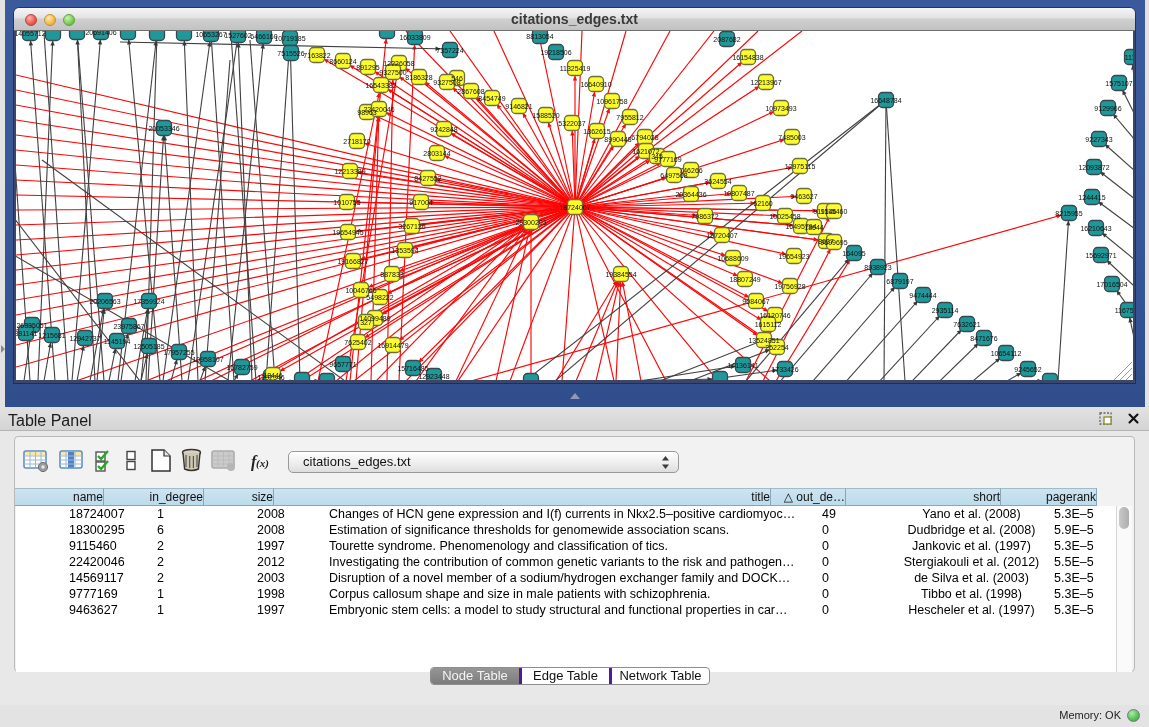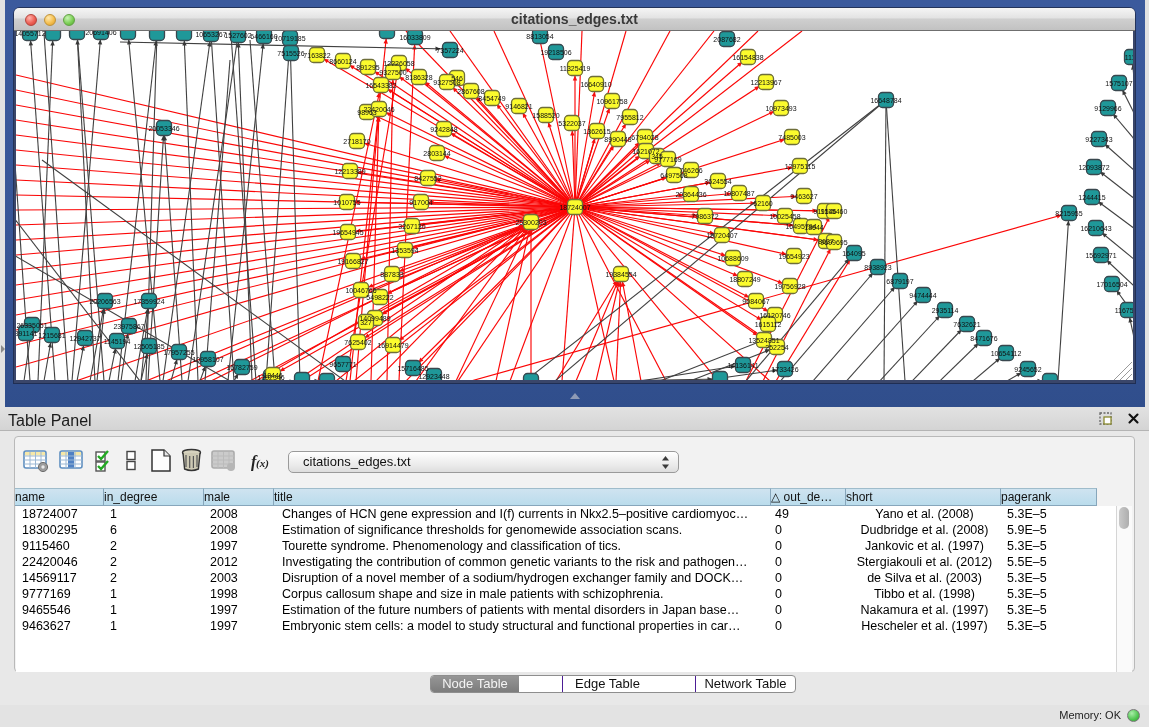--- a/index.html
+++ b/index.html
@@ -10,37 +10,37 @@
 .tl { position:absolute; top:6px; width:12px; height:12px; border-radius:50%; }
 #graphwrap { position:absolute; left:2px; top:23px; width:1117px; height:349px; overflow:hidden; background:#fff; }
 
 #panel { position:absolute; left:0; top:407px; width:1149px; height:320px; background:#e8e8e8; }
 #phead { position:absolute; left:0; top:0; width:100%; height:24px; background:linear-gradient(180deg,#e2e2e2,#d4d4d4); border-bottom:1px solid #b4b4b4; }
 #phead .t { position:absolute; left:8px; top:5px; font-size:16px; color:#1b1b1b; }
 #pbox { position:absolute; left:14px; top:29px; width:1121px; height:236px; background:#f2f2f2; border:1px solid #b9b9b9; border-radius:4px; }
 #toolbar { position:absolute; left:0; top:0; width:100%; height:44px; }
 #combo { position:absolute; left:273px; top:14px; width:391px; height:22px; border:1px solid #9a9a9a; border-radius:5px; background:linear-gradient(180deg,#ffffff,#e9e9e9 70%,#dddddd); font-size:13px; color:#111; line-height:20px; padding-left:14px; }
 #thead { position:absolute; left:0px; top:51px; width:1082px; height:18px; display:flex; }
-#thead span { display:block; height:18px; background:linear-gradient(180deg,#cfe3f0,#badcec); border-right:1px solid #87a6bb; border-top:1px solid #9fbccb; border-bottom:1px solid #87a6bb; font-size:12px; color:#111; text-align:left; line-height:17px; overflow:hidden; white-space:nowrap; }
+#thead span { display:block; height:18px; background:linear-gradient(180deg,#cfe3f0,#badcec); border-right:1px solid #87a6bb; border-top:1px solid #9fbccb; border-bottom:1px solid #87a6bb; font-size:12px; color:#111; text-align:right; line-height:17px; overflow:hidden; white-space:nowrap; }
 #tbody { position:absolute; left:1px; top:69px; width:1101px; height:166px; font-size:12.5px; color:#000; background:#fff; }
-.tr { height:16px; line-height:16px; white-space:nowrap; }
+.tr { height:16px; line-height:16px; white-space:nowrap;padding-left:47px; }
 .tr span { display:inline-block; overflow:hidden; white-space:nowrap; vertical-align:top; }
 .c0 { width:89px; padding-left:6px; }
 .c1 { width:100px; padding-left:5px; }
 .c2 { width:70px; padding-left:5px; }
 .c3 { width:497px; padding-left:7px; }
 .c4 { width:75px; padding-left:3px; }
 .c5 { width:155px; text-align:center; }
 .c6 { width:97px; padding-left:5px; }
 #vscroll { position:absolute; right:2px; top:69px; width:16px; height:166px; background:#fafafa; border-left:1px solid #d5d5d5; }
 #vthumb { position:absolute; left:2px; top:1px; width:10px; height:22px; background:linear-gradient(90deg,#c9c9c9,#adadad); border-radius:5px; }
-#tabs { position:absolute; left:430px; top:268px; height:18px; display:flex; border:1px solid #8e8e8e; border-radius:4px; overflow:hidden; background:#fff; }
+#tabs { position:absolute; left:430px; top:260px; height:18px; display:flex; border:1px solid #8e8e8e; border-radius:4px; overflow:hidden; background:#fff; }
 #tabs span { display:block; height:100%; font-size:13px; line-height:16px; text-align:center; color:#111; }
 #tabs .sel { background:linear-gradient(180deg,#969696,#7c7c7c); color:#f4f4f4; }
-#tabs .s2 { border-left:1px solid #4c1d95;margin-left:43px; }
+#tabs .s2 { border-left:3px solid #4c1d95; }
 #status { position:absolute; left:0; top:705px; width:1149px; height:22px; background:#e3e3e3; }
 #status .m { position:absolute; right:28px; top:4px; font-size:11px; color:#222; }
 #status .dot { position:absolute; right:9px; top:4px; width:13px; height:13px; border-radius:50%; background:radial-gradient(circle at 35% 30%, #a9eda9, #4fc44f 60%, #2e9e2e); border:1px solid #777; }
 </style></head>
 <body>
 <div id="desktop"></div>
 <svg width="10" height="6" style="position:absolute;left:570px;top:393px" viewBox="0 0 10 6">
     <path d="M5 0 L10 6 H0 Z" fill="#8e9ab5"></path>
   </svg>
 <svg width="6" height="10" style="position:absolute;left:0px;top:344px" viewBox="0 0 6 10">
@@ -779,34 +779,33 @@
       <div id="combo">citations_edges.txt
         <svg width="9" height="13" style="position:absolute;right:8px;top:4px" viewBox="0 0 9 13">
           <path d="M4.5 0 L8 4.6 H1 Z" fill="#3a3a3a"></path>
             <path d="M4.5 13 L1 8.4 H8 Z" fill="#3a3a3a"></path>
         </svg>
       </div>
     </div>
     <div id="thead">
       <span style="width:89px">name</span>
       <span style="width:100px">in_degree</span>
-      <span style="width:70px">male</span>
+      <span style="width:70px">size</span>
       <span style="width:497px">title</span>
       <span style="width:75px">△ out_de…</span>
       <span style="width:155px">short</span>
       <span style="width:96px">pagerank</span>
     </div>
     <div id="tbody">
         <div class="tr"><span class="c0">18724007</span><span class="c1">1</span><span class="c2">2008</span><span class="c3">Changes of HCN gene expression and I(f) currents in Nkx2.5–positive cardiomyoc…</span><span class="c4">49</span><span class="c5">Yano et al. (2008)</span><span class="c6">5.3E–5</span></div>
         <div class="tr"><span class="c0">18300295</span><span class="c1">6</span><span class="c2">2008</span><span class="c3">Estimation of significance thresholds for genomewide association scans.</span><span class="c4">0</span><span class="c5">Dudbridge et al. (2008)</span><span class="c6">5.9E–5</span></div>
         <div class="tr"><span class="c0">9115460</span><span class="c1">2</span><span class="c2">1997</span><span class="c3">Tourette syndrome. Phenomenology and classification of tics.</span><span class="c4">0</span><span class="c5">Jankovic et al. (1997)</span><span class="c6">5.3E–5</span></div>
         <div class="tr"><span class="c0">22420046</span><span class="c1">2</span><span class="c2">2012</span><span class="c3">Investigating the contribution of common genetic variants to the risk and pathogen…</span><span class="c4">0</span><span class="c5">Stergiakouli et al. (2012)</span><span class="c6">5.5E–5</span></div>
         <div class="tr"><span class="c0">14569117</span><span class="c1">2</span><span class="c2">2003</span><span class="c3">Disruption of a novel member of a sodium/hydrogen exchanger family and DOCK…</span><span class="c4">0</span><span class="c5">de Silva et al. (2003)</span><span class="c6">5.3E–5</span></div>
         <div class="tr"><span class="c0">9777169</span><span class="c1">1</span><span class="c2">1998</span><span class="c3">Corpus callosum shape and size in male patients with schizophrenia.</span><span class="c4">0</span><span class="c5">Tibbo et al. (1998)</span><span class="c6">5.3E–5</span></div>
-        <div class="tr"><span class="c0">9465546</span><span class="c1">1</span><span class="c2">1997</span><span class="c3">Estimation of the future numbers of patients with mental disorders in Japan base…</span><span class="c4">0</span><span class="c5">Nakamura et al. (1997)</span><span class="c6">5.3E–5</span></div>
         <div class="tr"><span class="c0">9463627</span><span class="c1">1</span><span class="c2">1997</span><span class="c3">Embryonic stem cells: a model to study structural and functional properties in car…</span><span class="c4">0</span><span class="c5">Hescheler et al. (1997)</span><span class="c6">5.3E–5</span></div>
       </div>
     <div id="vscroll">
         <div id="vthumb"></div>
       </div>
   </div>
   <div id="tabs">
       <span class="sel" style="width:88px">Node Table</span>
       <span class="s2" style="width:90px">Edge Table</span>
       <span class="s2" style="width:100px">Network Table</span>

